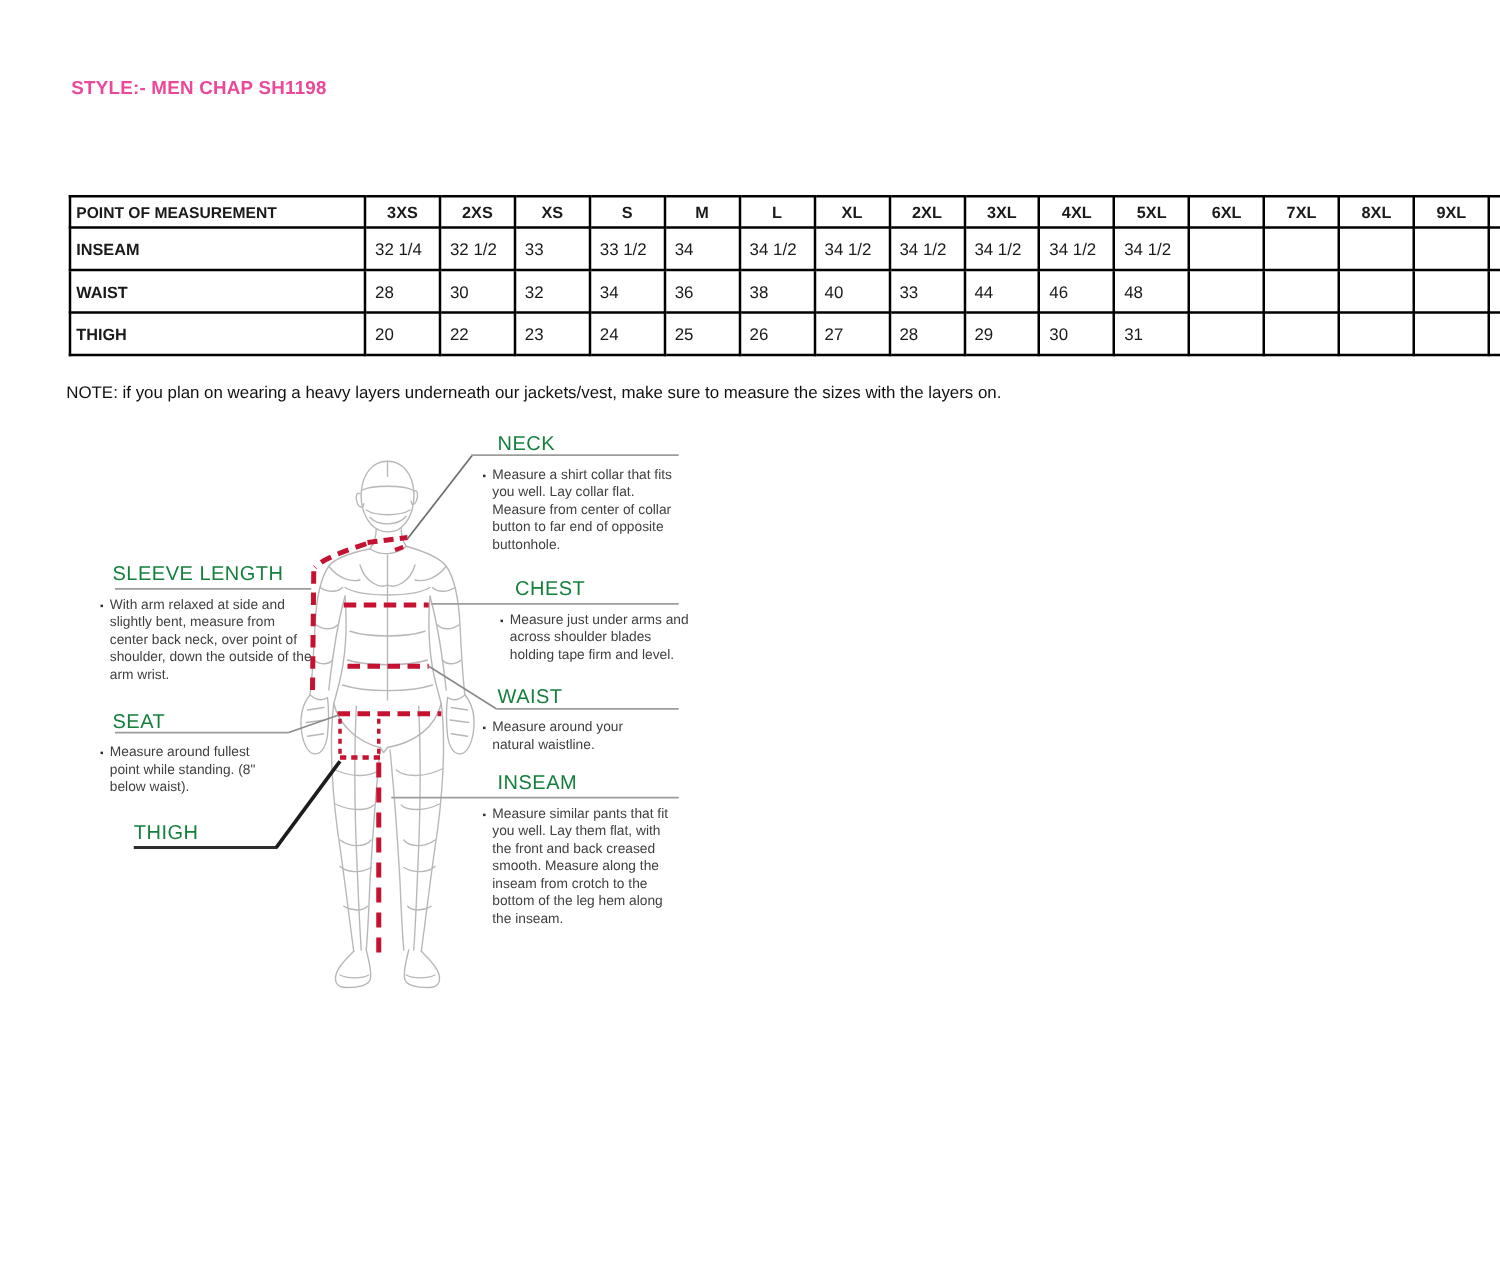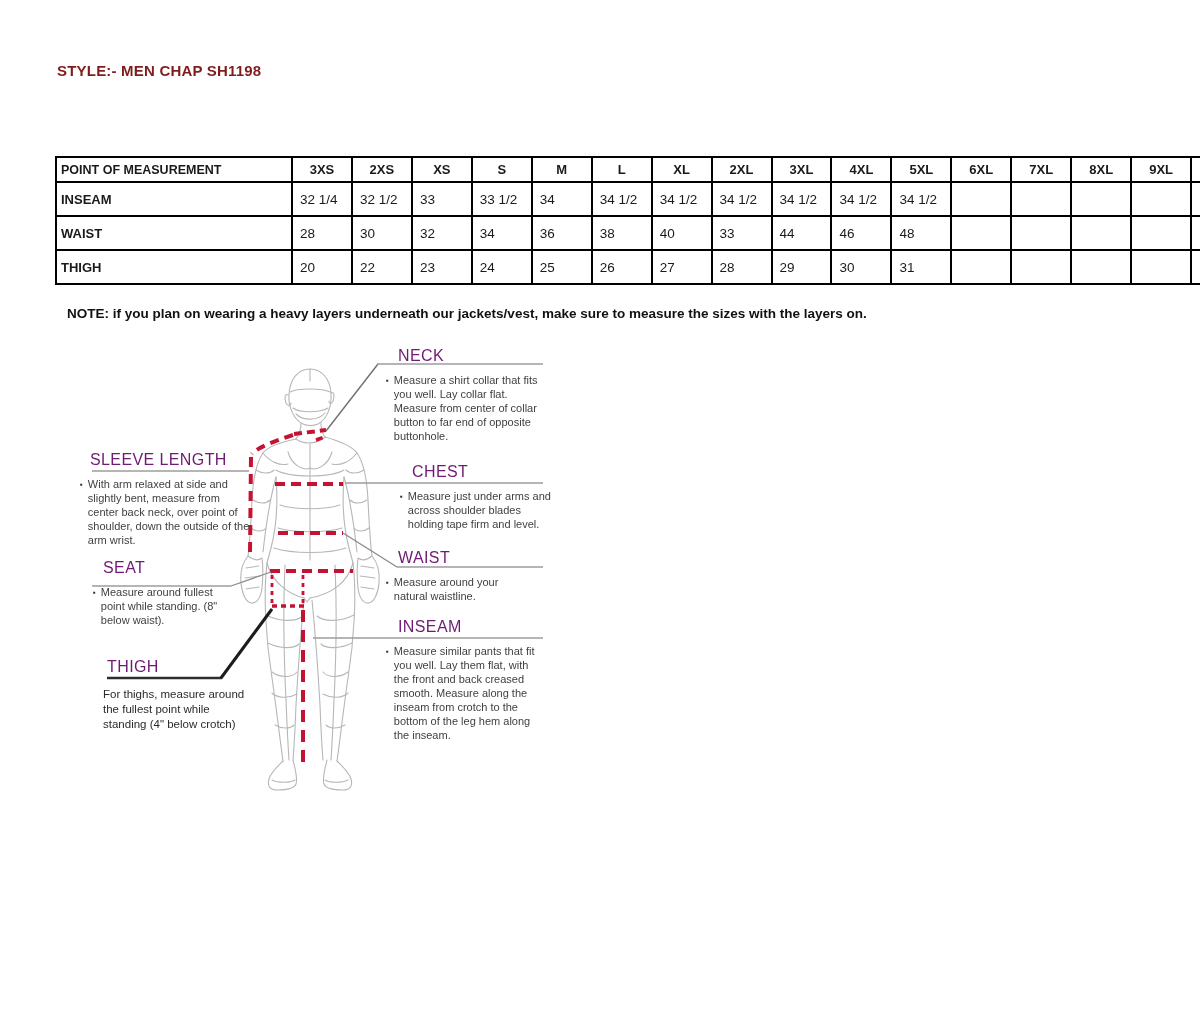--- a/index.html
+++ b/index.html
@@ -3,47 +3,47 @@
 <meta charset="utf-8">
 <style>
   * { margin:0; padding:0; box-sizing:border-box; }
   html,body { background:#ffffff; }
   body {
     width:1200px; height:1026px; position:relative; overflow:hidden;
     font-family:"Liberation Sans", sans-serif; color:#1a1a1a;
   }
   .page-title {
     position:absolute; left:57px; top:62px;
-    font-size:15px; font-weight:700; letter-spacing:.2px; color:#7f1d1d;
+    font-size:15px; font-weight:700; letter-spacing:.2px; color:#ec4899;
   }
   
   .size-table-wrap { position:absolute; left:55px; top:156px; width:1197px; }
   table.size-table {
     width:100%; border-collapse:collapse; table-layout:fixed;
     border:2px solid #000;
   }
   table.size-table th, table.size-table td {
     border:2px solid #000; vertical-align:middle;
     font-size:13px; overflow:hidden; white-space:nowrap;
   }
   table.size-table th { height:25px; font-weight:700; text-align:center; }
   table.size-table th.first { text-align:left; padding-left:4px; font-size:12.5px; }
   table.size-table td { height:34px; font-weight:400; font-size:13.5px; text-align:left; padding-left:7px; }
   table.size-table td.rowlabel { font-weight:700; font-size:13px; padding-left:4px; }
   col.first-col { width:236px; }
   .note-text {
-    position:absolute; left:67px; top:306px;
-    font-size:13.5px; font-weight:700; color:#111;
+    position:absolute; left:53px; top:306px;
+    font-size:13.5px; font-weight:400; color:#111;
   }
   
   .diagram { position:absolute; left:0; top:338px; width:620px; height:480px; }
   .diagram svg { position:absolute; left:0; top:0; }
   .guide-sec { position:absolute; }
   .guide-sec h2 {
-    font-size:16px; font-weight:400; color:#701a75;
+    font-size:16px; font-weight:400; color:#15803d;
     letter-spacing:.4px; line-height:19px; white-space:nowrap;
   }
   .guide-sec .desc { display:flex; gap:5px; margin-top:8px; }
   .guide-sec .desc .bullet { font-size:8px; line-height:14px; color:#2e2e2e; padding-top:1px; }
   .guide-sec .desc p { font-size:11px; line-height:14px; color:#3f3f3f; }
   .guide-sec.thigh-sec .desc { margin-top:11px; }
   .guide-sec.thigh-sec .desc p { font-size:11.5px; line-height:15px; color:#2b2b2b; }
   
   .hd-indent12 h2 { margin-left:12px; }
   .hd-indent10 h2 { margin-left:10px; }
@@ -295,26 +295,23 @@
       </div>
   </div>
 
   <div class="guide-sec hd-indent10" style="left:80px; top:112px; width:170px;">
     <h2>SLEEVE LENGTH</h2>
     <div class="desc">
         <span class="bullet">▪</span>
       <p>With arm relaxed at side and slightly bent, measure from center back neck, over point of shoulder, down the outside of the arm wrist.</p>
       </div>
   </div>
-  <div class="guide-sec hd-indent10" style="left:80px; top:220px; width:142px;margin-left:13px;">
+  <div class="guide-sec hd-indent10" style="left:80px; top:230px; width:142px;">
     <h2>SEAT</h2>
     <div class="desc">
         <span class="bullet">▪</span>
       <p>Measure around fullest point while standing. (8" below waist).</p>
       </div>
   </div>
   <div class="guide-sec thigh-sec hd-indent4" style="left:103px; top:319px; width:152px;">
     <h2>THIGH</h2>
-    <div class="desc">
-      <p>For thighs, measure around the fullest point while standing (4" below crotch)</p>
-      </div>
   </div>
 </div>
 
 </body></html>

